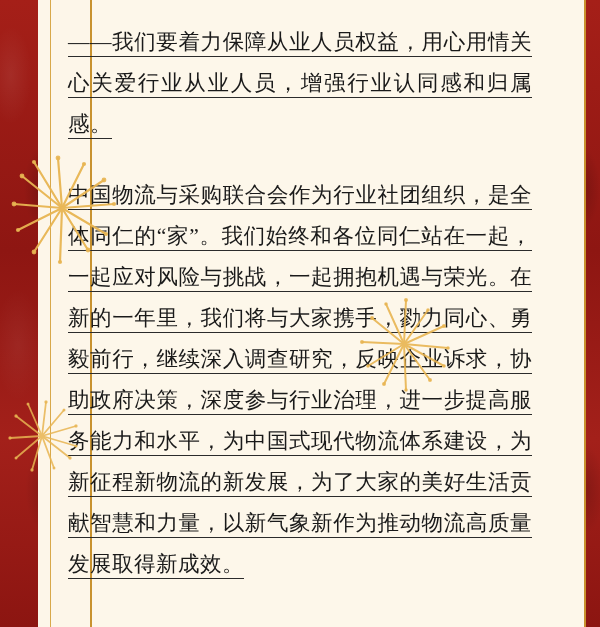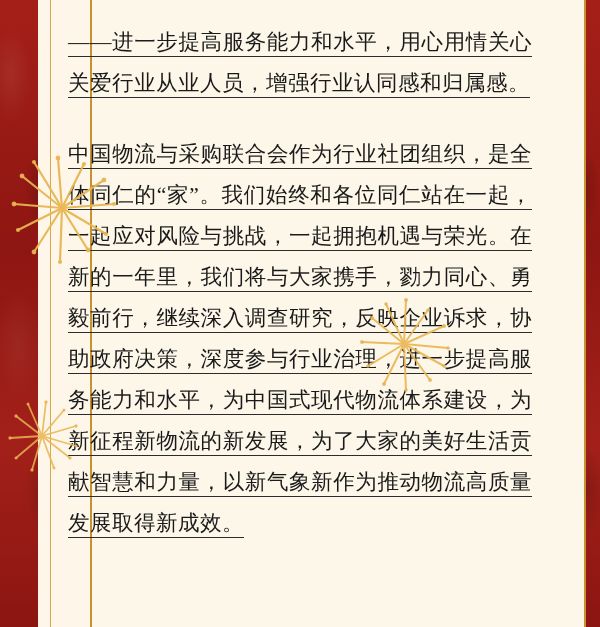--- a/index.html
+++ b/index.html
@@ -106,21 +106,21 @@
   <div class="side-texture left"></div>
   <div class="side-texture right"></div>
 
   <div class="paper">
     <div class="gold-rule" style="left:12px;"></div>
     <div class="gold-rule" style="right:12px;"></div>
     <div class="paper-inner-border"></div>
   </div>
 
   <div class="content">
-    <p class="para p1">——进一步提高服务能力和水平，用心用情关心关爱行业从业人员，增强行业认同感和归属感。</p>
+    <p class="para p1">——我们要着力保障从业人员权益，用心用情关心关爱行业从业人员，增强行业认同感和归属感。</p>
     <p class="para p2">中国物流与采购联合会作为行业社团组织，是全体同仁的“家”。我们始终和各位同仁站在一起，一起应对风险与挑战，一起拥抱机遇与荣光。在新的一年里，我们将与大家携手，勠力同心、勇毅前行，继续深入调查研究，反映企业诉求，协助政府决策，深度参与行业治理，进一步提高服务能力和水平，为中国式现代物流体系建设，为新征程新物流的新发展，为了大家的美好生活贡献智慧和力量，以新气象新作为推动物流高质量发展取得新成效。</p>
   </div>
 
   <div class="spark" style="left:0px; top:146px;">
     <svg width="130" height="130" viewBox="0 0 130 130">
       <g stroke="#e8b552" stroke-width="2.2" stroke-linecap="round" fill="none" opacity="0.95">
         <line x1="62" y1="62" x2="22" y2="30"></line>
         <line x1="62" y1="62" x2="34" y2="16"></line>
         <line x1="62" y1="62" x2="58" y2="12"></line>
         <line x1="62" y1="62" x2="84" y2="18"></line>

